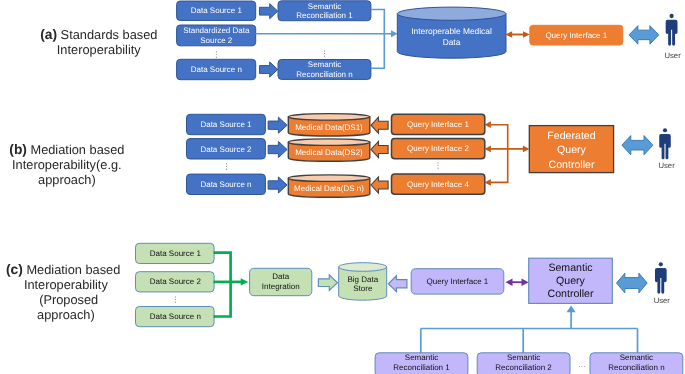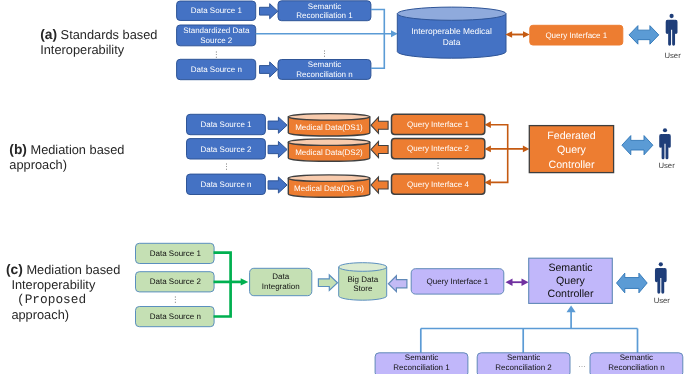--- a/index.html
+++ b/index.html
@@ -1,18 +1,18 @@
 <!DOCTYPE html>
 <html><head>
 <meta charset="utf-8">
 <style>
   html,body{margin:0;padding:0;background:#ffffff;}
   body{width:685px;height:374px;overflow:hidden;
        font-family:"Liberation Sans",sans-serif;-webkit-font-smoothing:antialiased;text-rendering:geometricPrecision;}
-  #stage{position:relative;width:685px;height:272px;background:#fff;}
+  #stage{position:relative;width:685px;height:272px;background:#fff;text-align:center;}
   svg#canvas{position:absolute;left:0;top:0;display:block;}
   text{font-family:"Liberation Sans",sans-serif;dominant-baseline:middle;}
   .lbl-w{fill:#ffffff;font-size:8.2px;text-anchor:middle;}
   .lbl-d{fill:#111111;font-size:8.2px;text-anchor:middle;}
   .s80{font-size:8.0px;}
   .s84{font-size:8.4px;}
   .s106{font-size:10.6px;}
   .cap{position:absolute;font-family:"Liberation Sans",sans-serif;font-size:12.8px;
        color:#262626;line-height:15.0px;white-space:nowrap;}
   .cap b{font-weight:bold;font-size:13.8px;}
@@ -180,21 +180,22 @@
 <text class="lbl-d s80" x="636.4" y="363.3"><tspan x="636.4" y="358.45">Semantic</tspan><tspan x="636.4" y="368.15">Reconciliation n</tspan></text>
 <text class="dots hdots" x="582" y="364.4">…</text>
 </g>
 </svg>
 <div class="cap" style="left:12.2px;top:27.1px;margin-left:28px;">
       <div class="cap-line"><b>(a)</b> Standards based</div>
       <div class="cap-line">Interoperability</div>
     </div>
 <div class="cap" style="left:9.3px;top:142px;">
       <div class="cap-line"><b>(b)</b> Mediation based</div>
+      <div class="cap-line">Interoperability(e.g.</div>
       <div class="cap-line">approach)</div>
     </div>
 <div class="cap" style="left:6px;top:261.5px;">
       <div class="cap-line"><b>(c)</b> Mediation based</div>
       <div class="cap-line" style="padding-left: 5.4px;">Interoperability</div>
-      <div class="cap-line" style="padding-left: 11px; font-family: Liberation Mono, monospace;">(Proposed</div>
+      <div class="cap-line" style="padding-left: 11px;">(Proposed</div>
       <div class="cap-line" style="padding-left: 5.4px;">approach)</div>
     </div>
 </div>
 
 </body></html>

